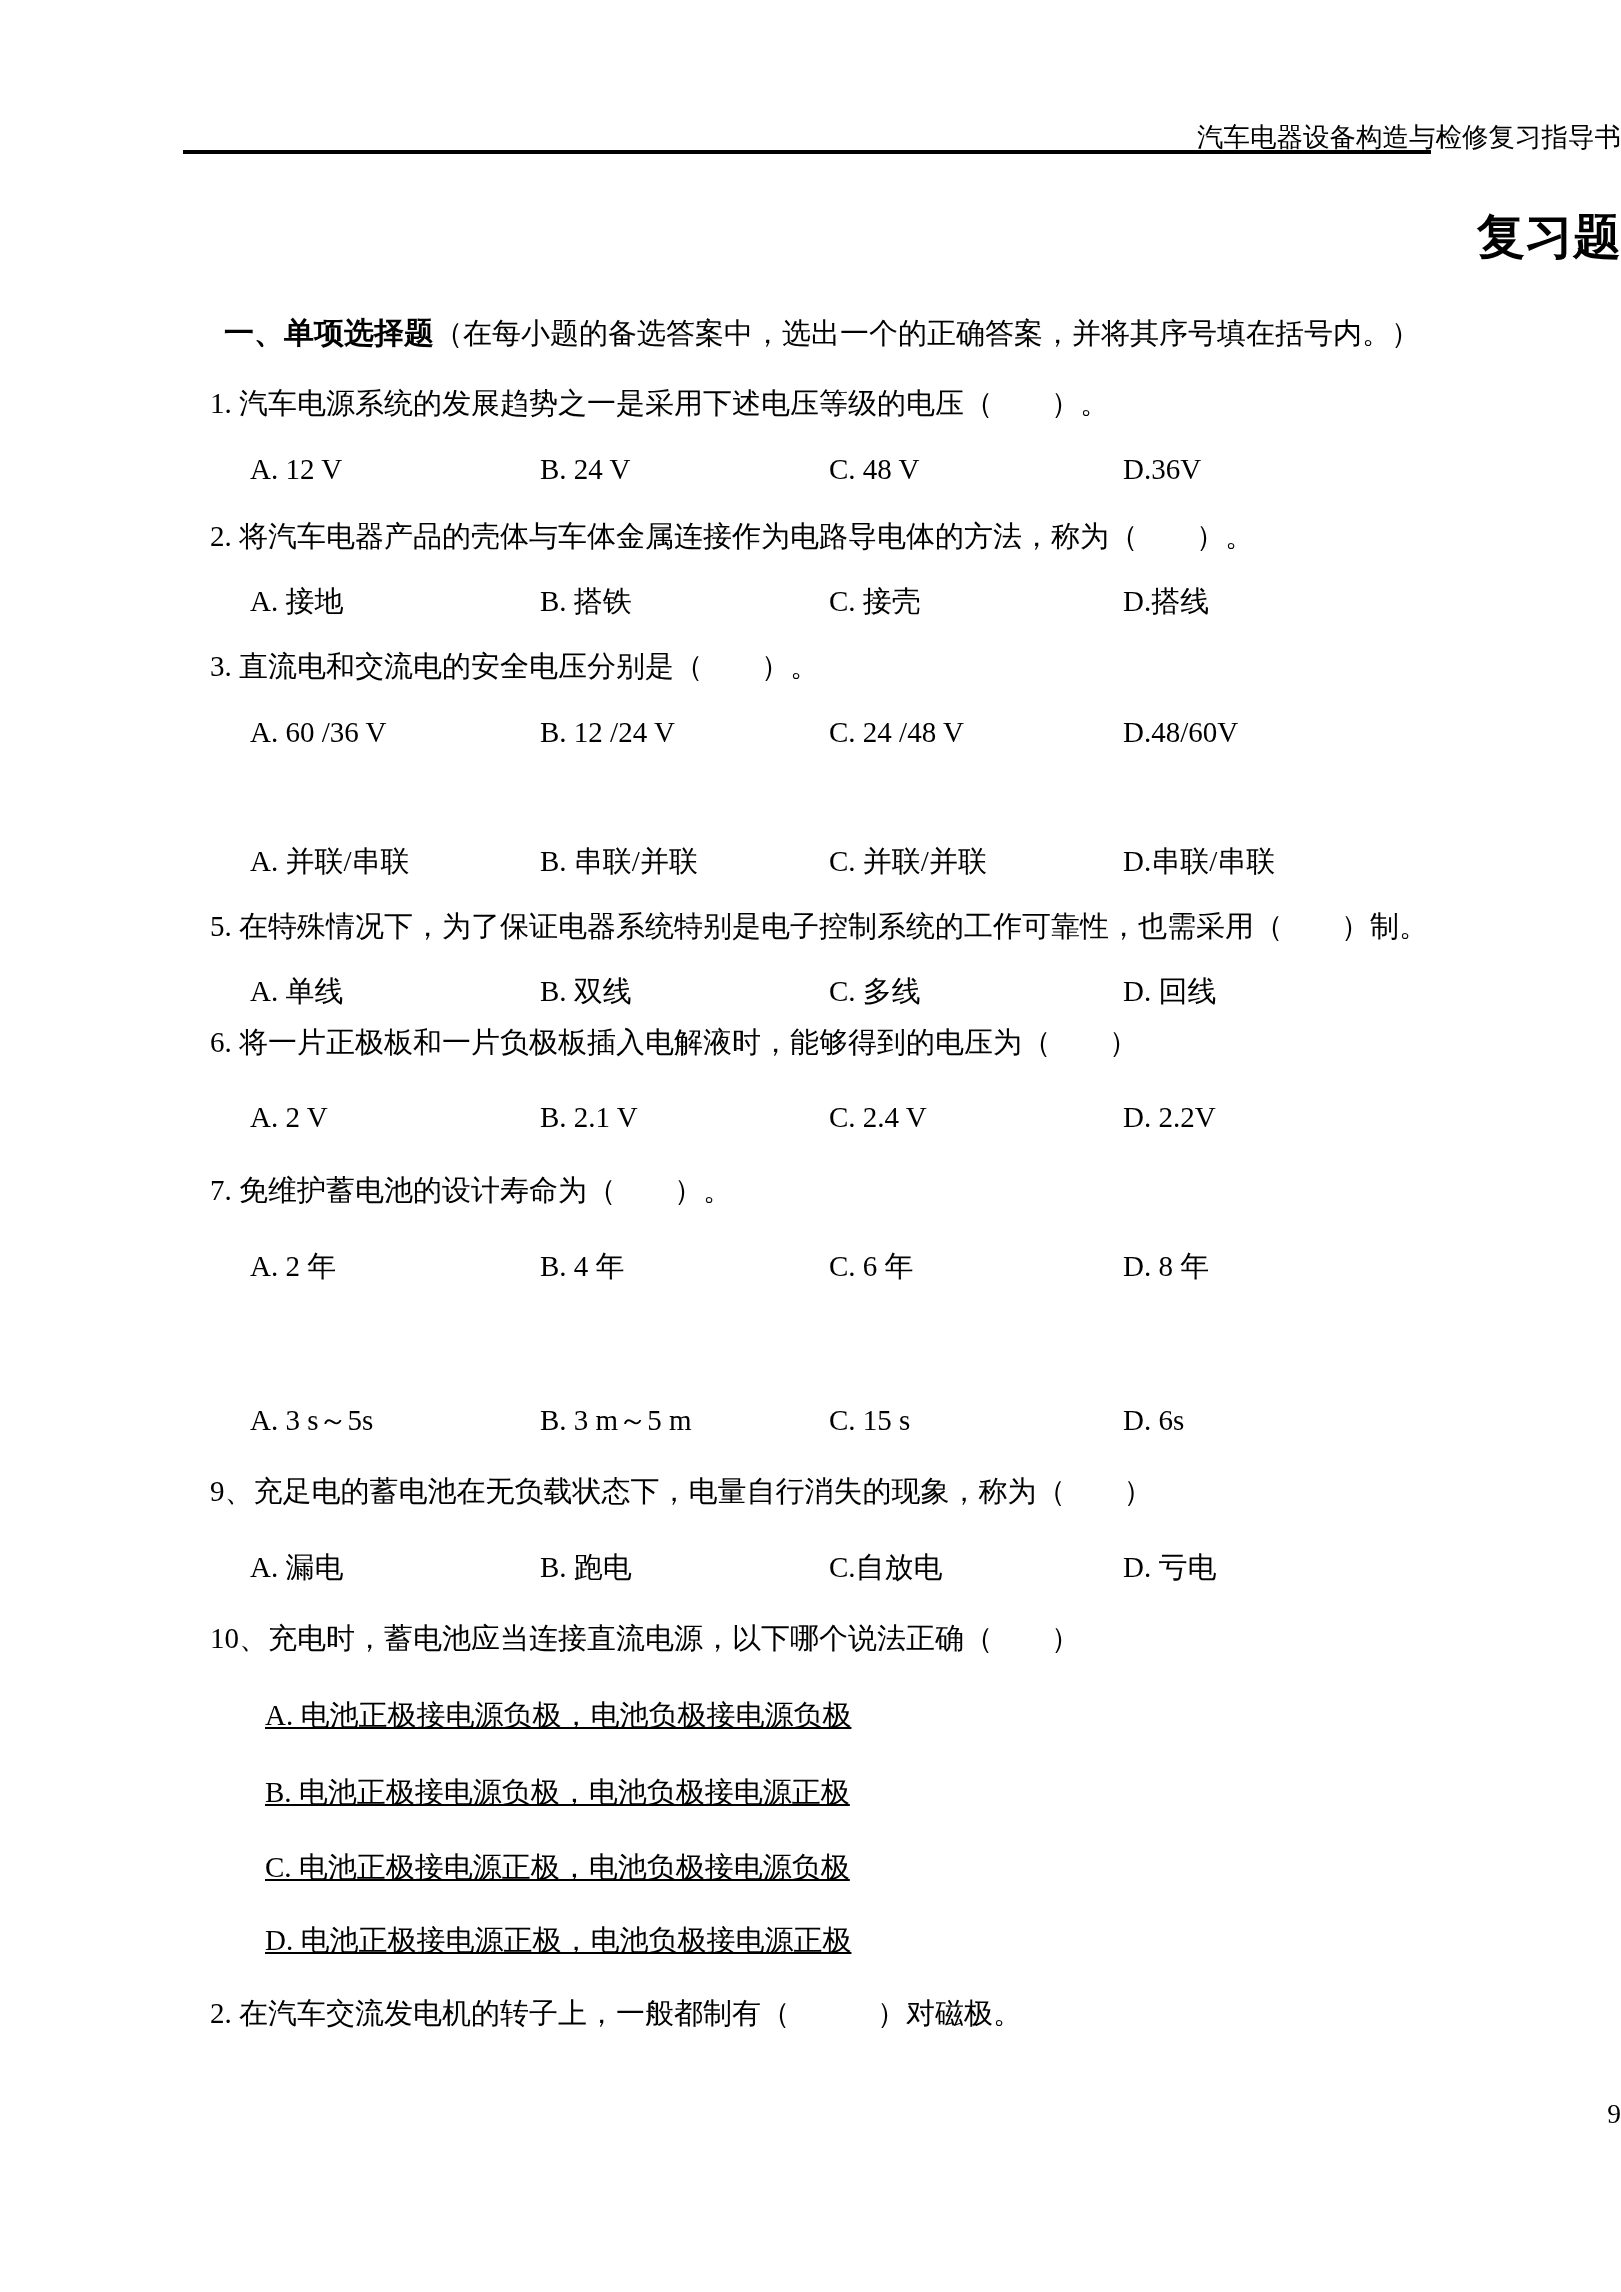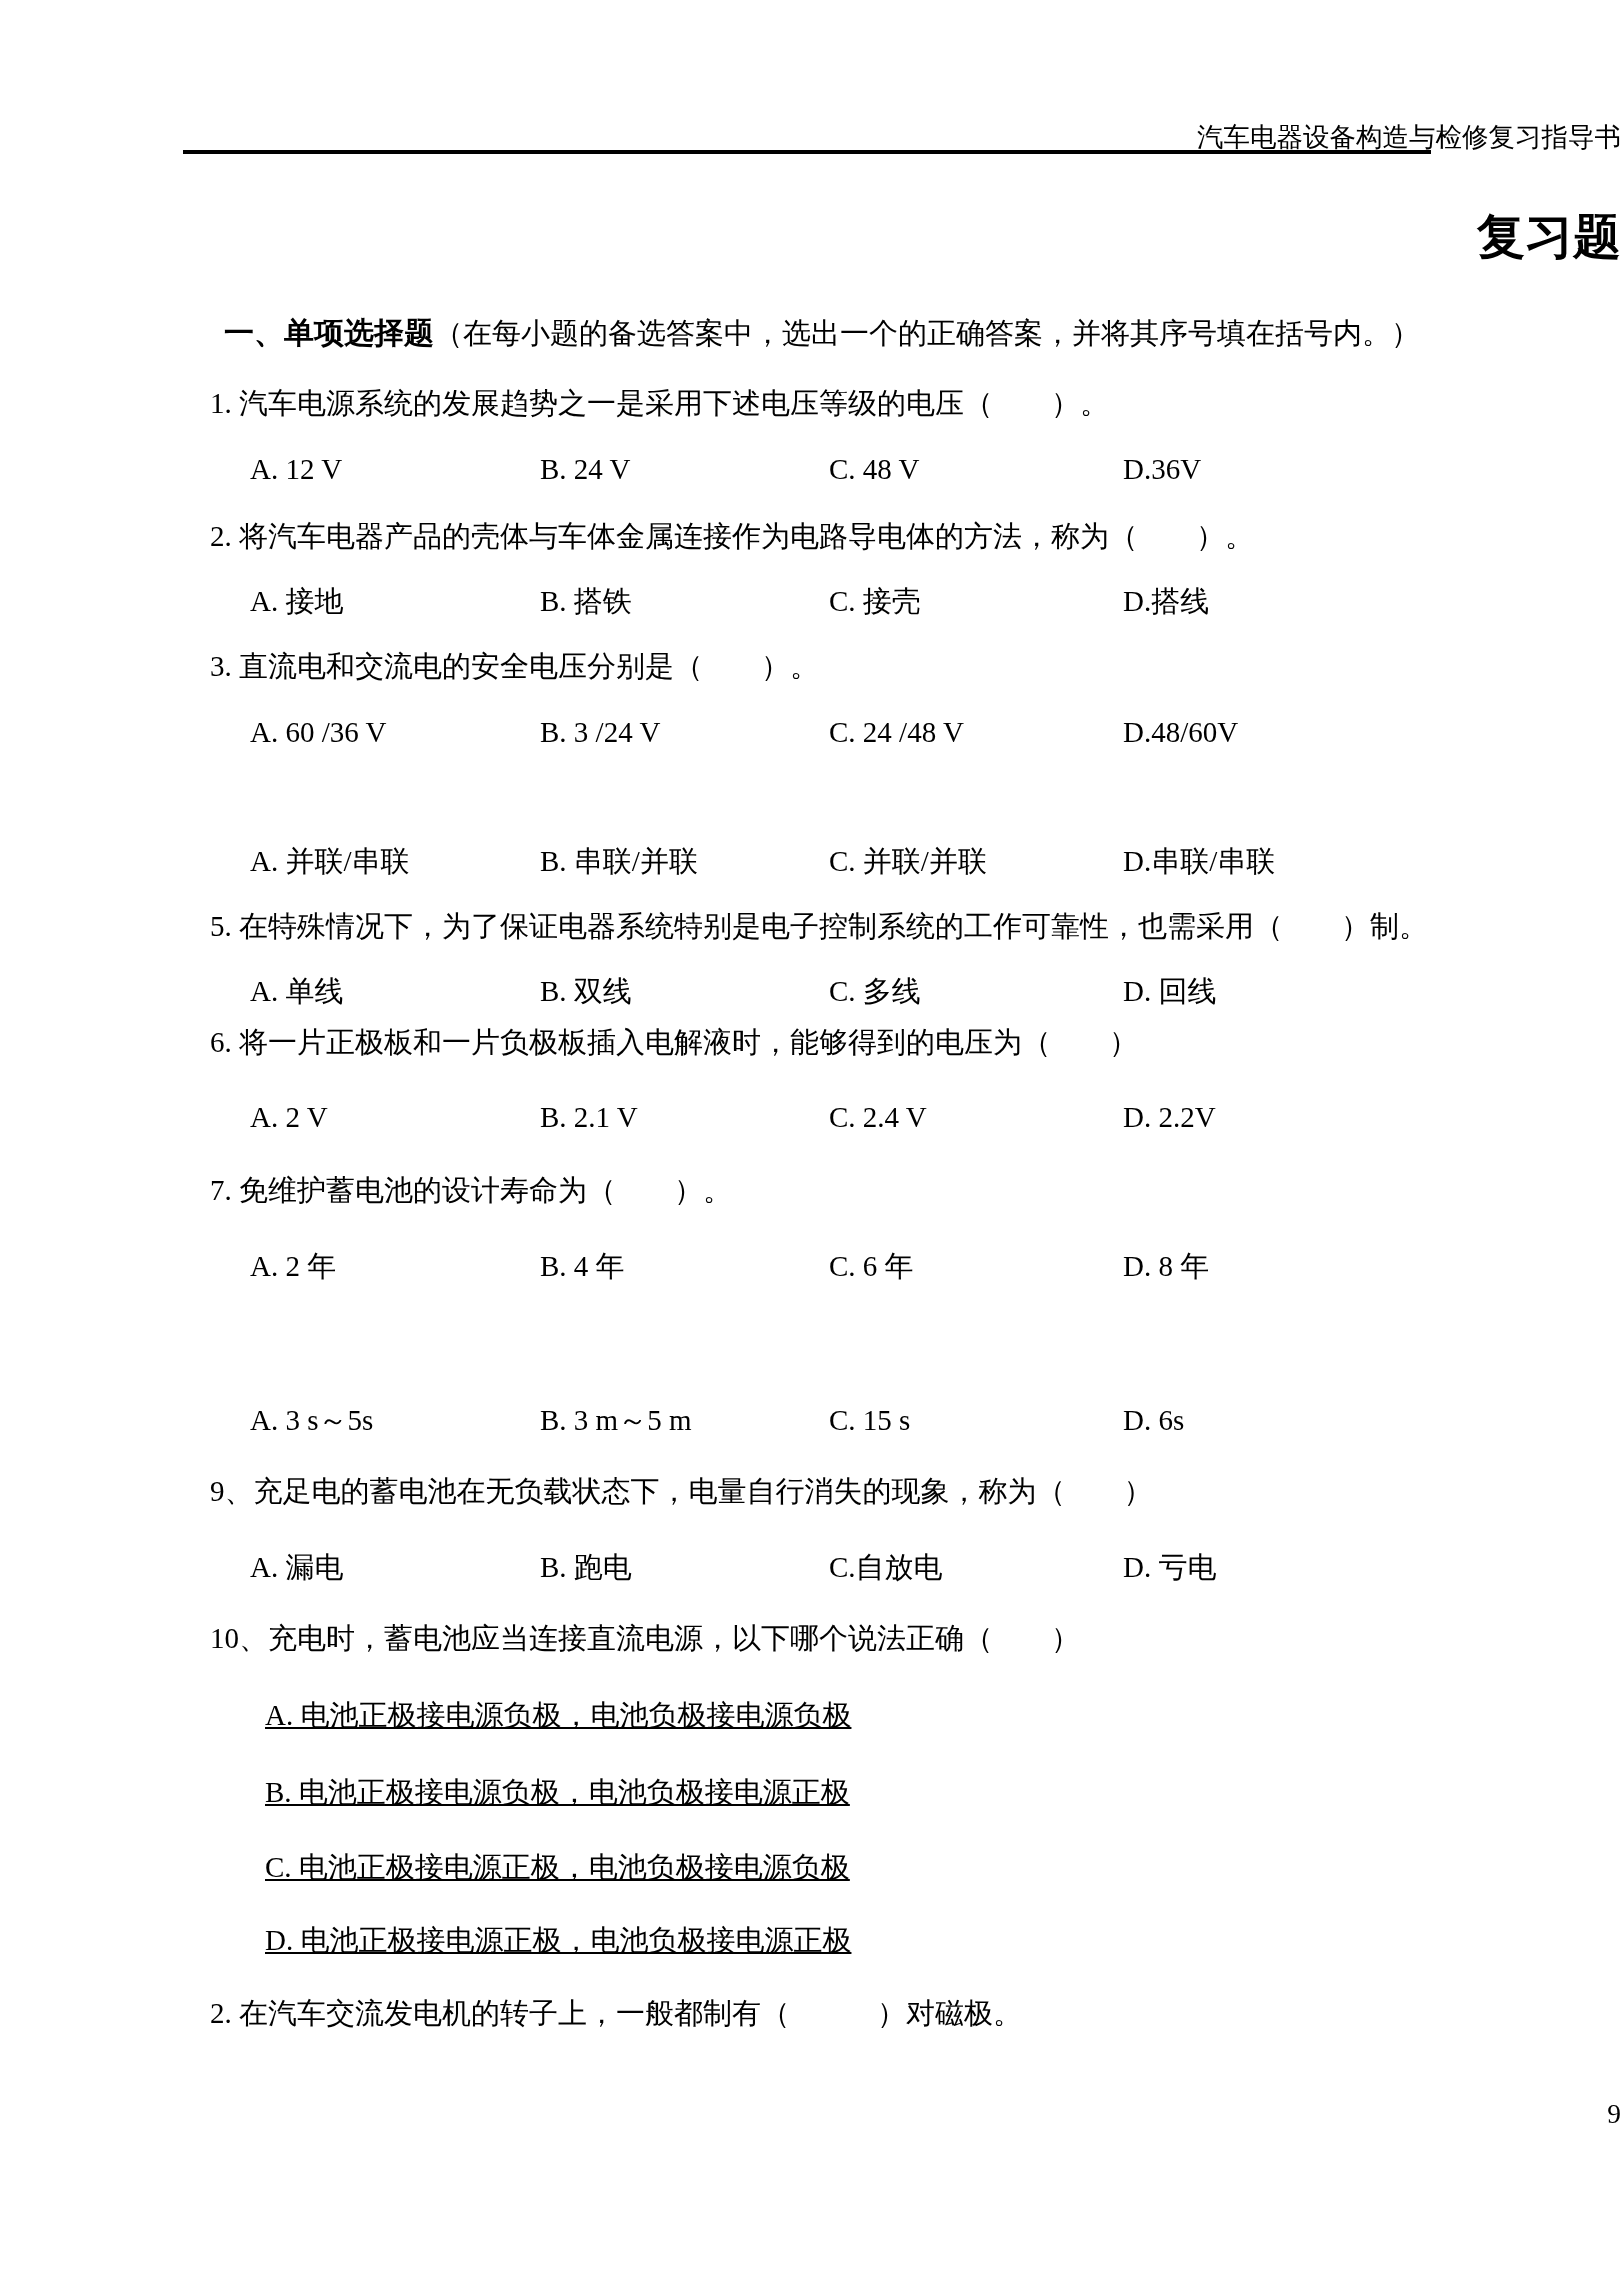--- a/index.html
+++ b/index.html
@@ -110,21 +110,21 @@
   <div class="optrow" style="top:583px">
     <span class="opt c1">A. 接地</span>
     <span class="opt c2">B. 搭铁</span>
     <span class="opt c3">C. 接壳</span>
     <span class="opt c4">D.搭线</span>
   </div>
 
   <div class="line" style="top:648px">3. 直流电和交流电的安全电压分别是（　　）。</div>
   <div class="optrow" style="top:714px">
     <span class="opt c1">A. 60 /36 V</span>
-    <span class="opt c2">B. 3 /24 V</span>
+    <span class="opt c2">B. 12 /24 V</span>
     <span class="opt c3">C. 24 /48 V</span>
     <span class="opt c4">D.48/60V</span>
   </div>
 
   <div class="optrow" style="top:843px">
     <span class="opt c1">A. 并联/串联</span>
     <span class="opt c2">B. 串联/并联</span>
     <span class="opt c3">C. 并联/并联</span>
     <span class="opt c4">D.串联/串联</span>
   </div>

